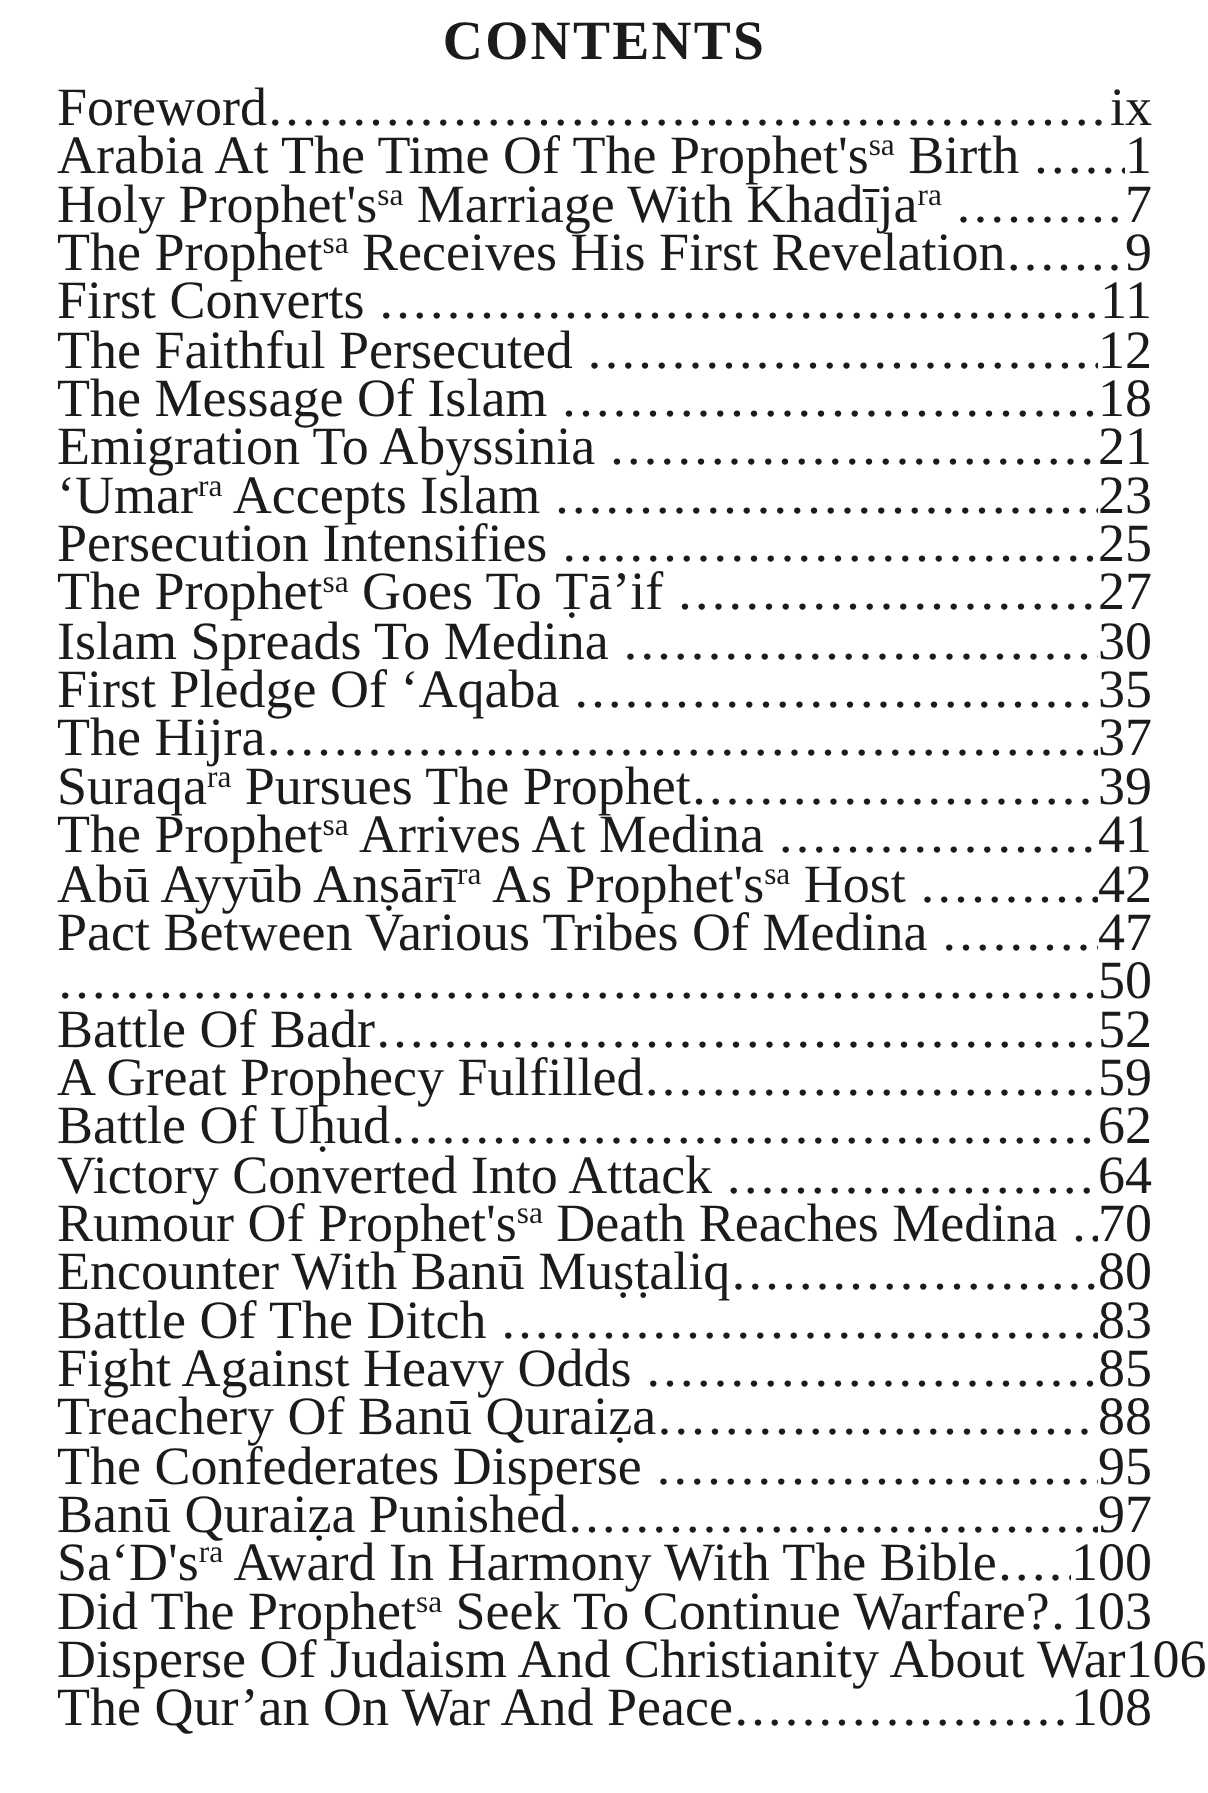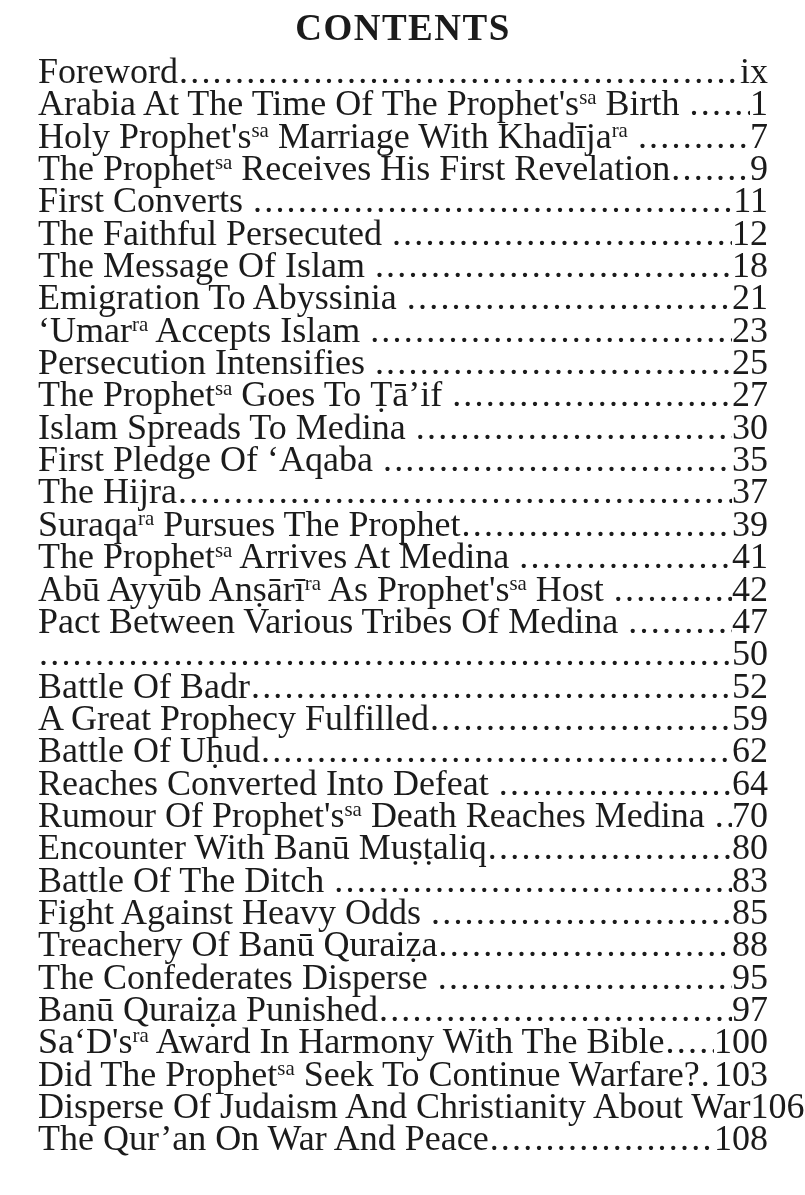--- a/index.html
+++ b/index.html
@@ -176,21 +176,21 @@
         <span class="label">A Great Prophecy Fulfilled</span>
         <span class="dots"></span>
         <span class="pg">59</span>
       </div>
       <div class="row">
         <span class="label">Battle Of Uḥud</span>
         <span class="dots"></span>
         <span class="pg">62</span>
       </div>
       <div class="row">
-        <span class="label">Reaches Converted Into Defeat </span>
+        <span class="label">Victory Converted Into Attack </span>
         <span class="dots"></span>
         <span class="pg">64</span>
       </div>
       <div class="row">
         <span class="label">Rumour Of Prophet's<span class="sup">sa</span> Death Reaches Medina </span>
         <span class="dots"></span>
         <span class="pg">70</span>
       </div>
       <div class="row">
         <span class="label">Encounter With Banū Muṣṭaliq</span>

